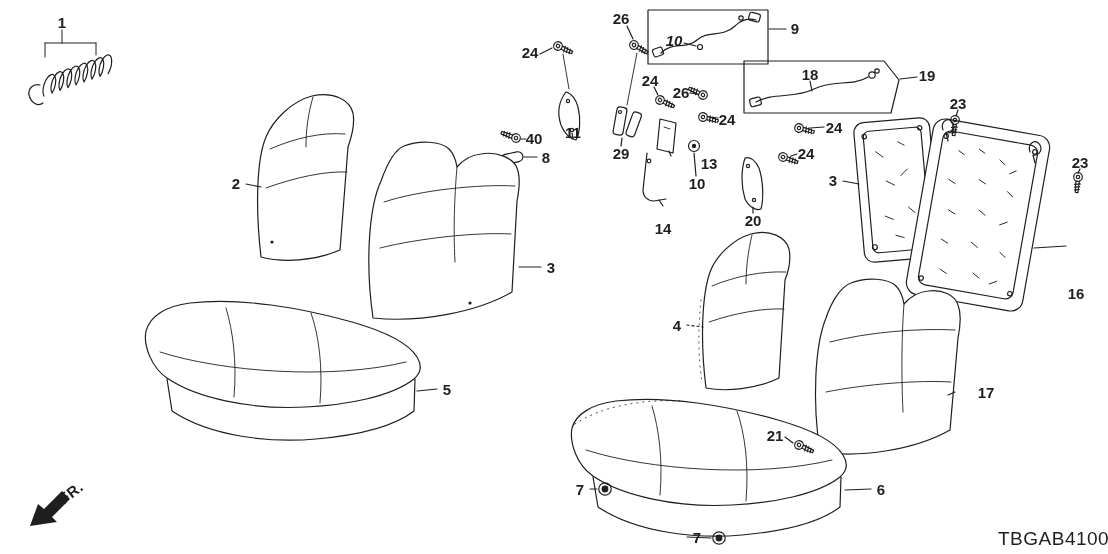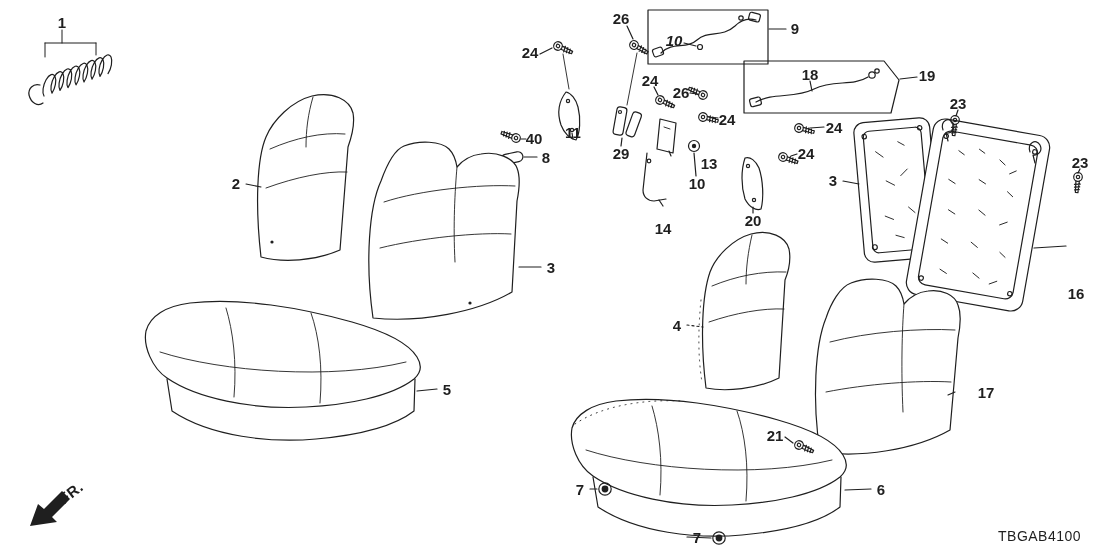--- a/index.html
+++ b/index.html
@@ -19,21 +19,21 @@
   .callout {
     position:absolute; transform:translate(-50%,-50%);
     font-size:15px; font-weight:700; color:var(--ink); white-space:nowrap;
   }
   .fr-label {
     position:absolute; left:58px; top:484px; transform:rotate(-38deg);
     font-size:15px; font-weight:700; letter-spacing:0.5px;
   }
   .part-code {
     position:absolute; left:998px; top:528px;
-    font-size:14px; letter-spacing:0.5px; font-weight:400;
+    font-size:19px; letter-spacing:0.5px; font-weight:400;
   }
 </style>
 </head>
 <body>
 
 <div class="stage">
 
   <svg viewBox="0 0 1108 554" aria-hidden="true">
     <defs>
       <g id="bolt">

